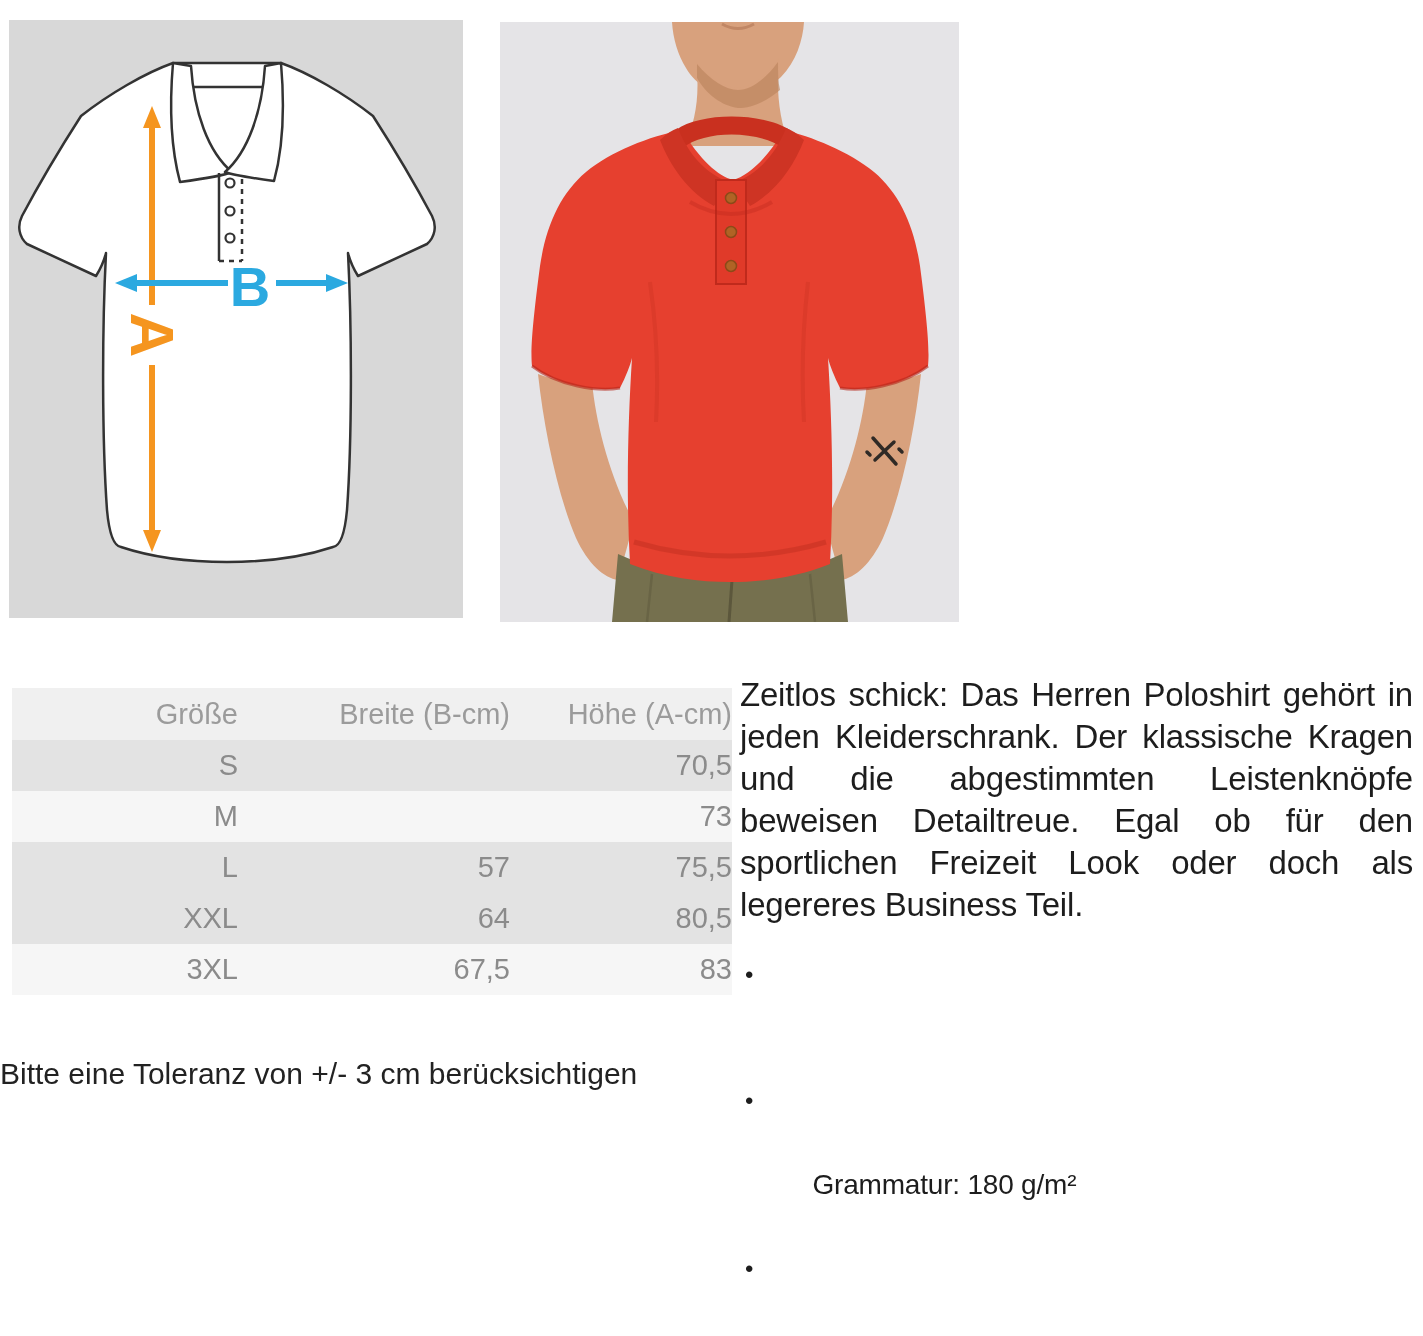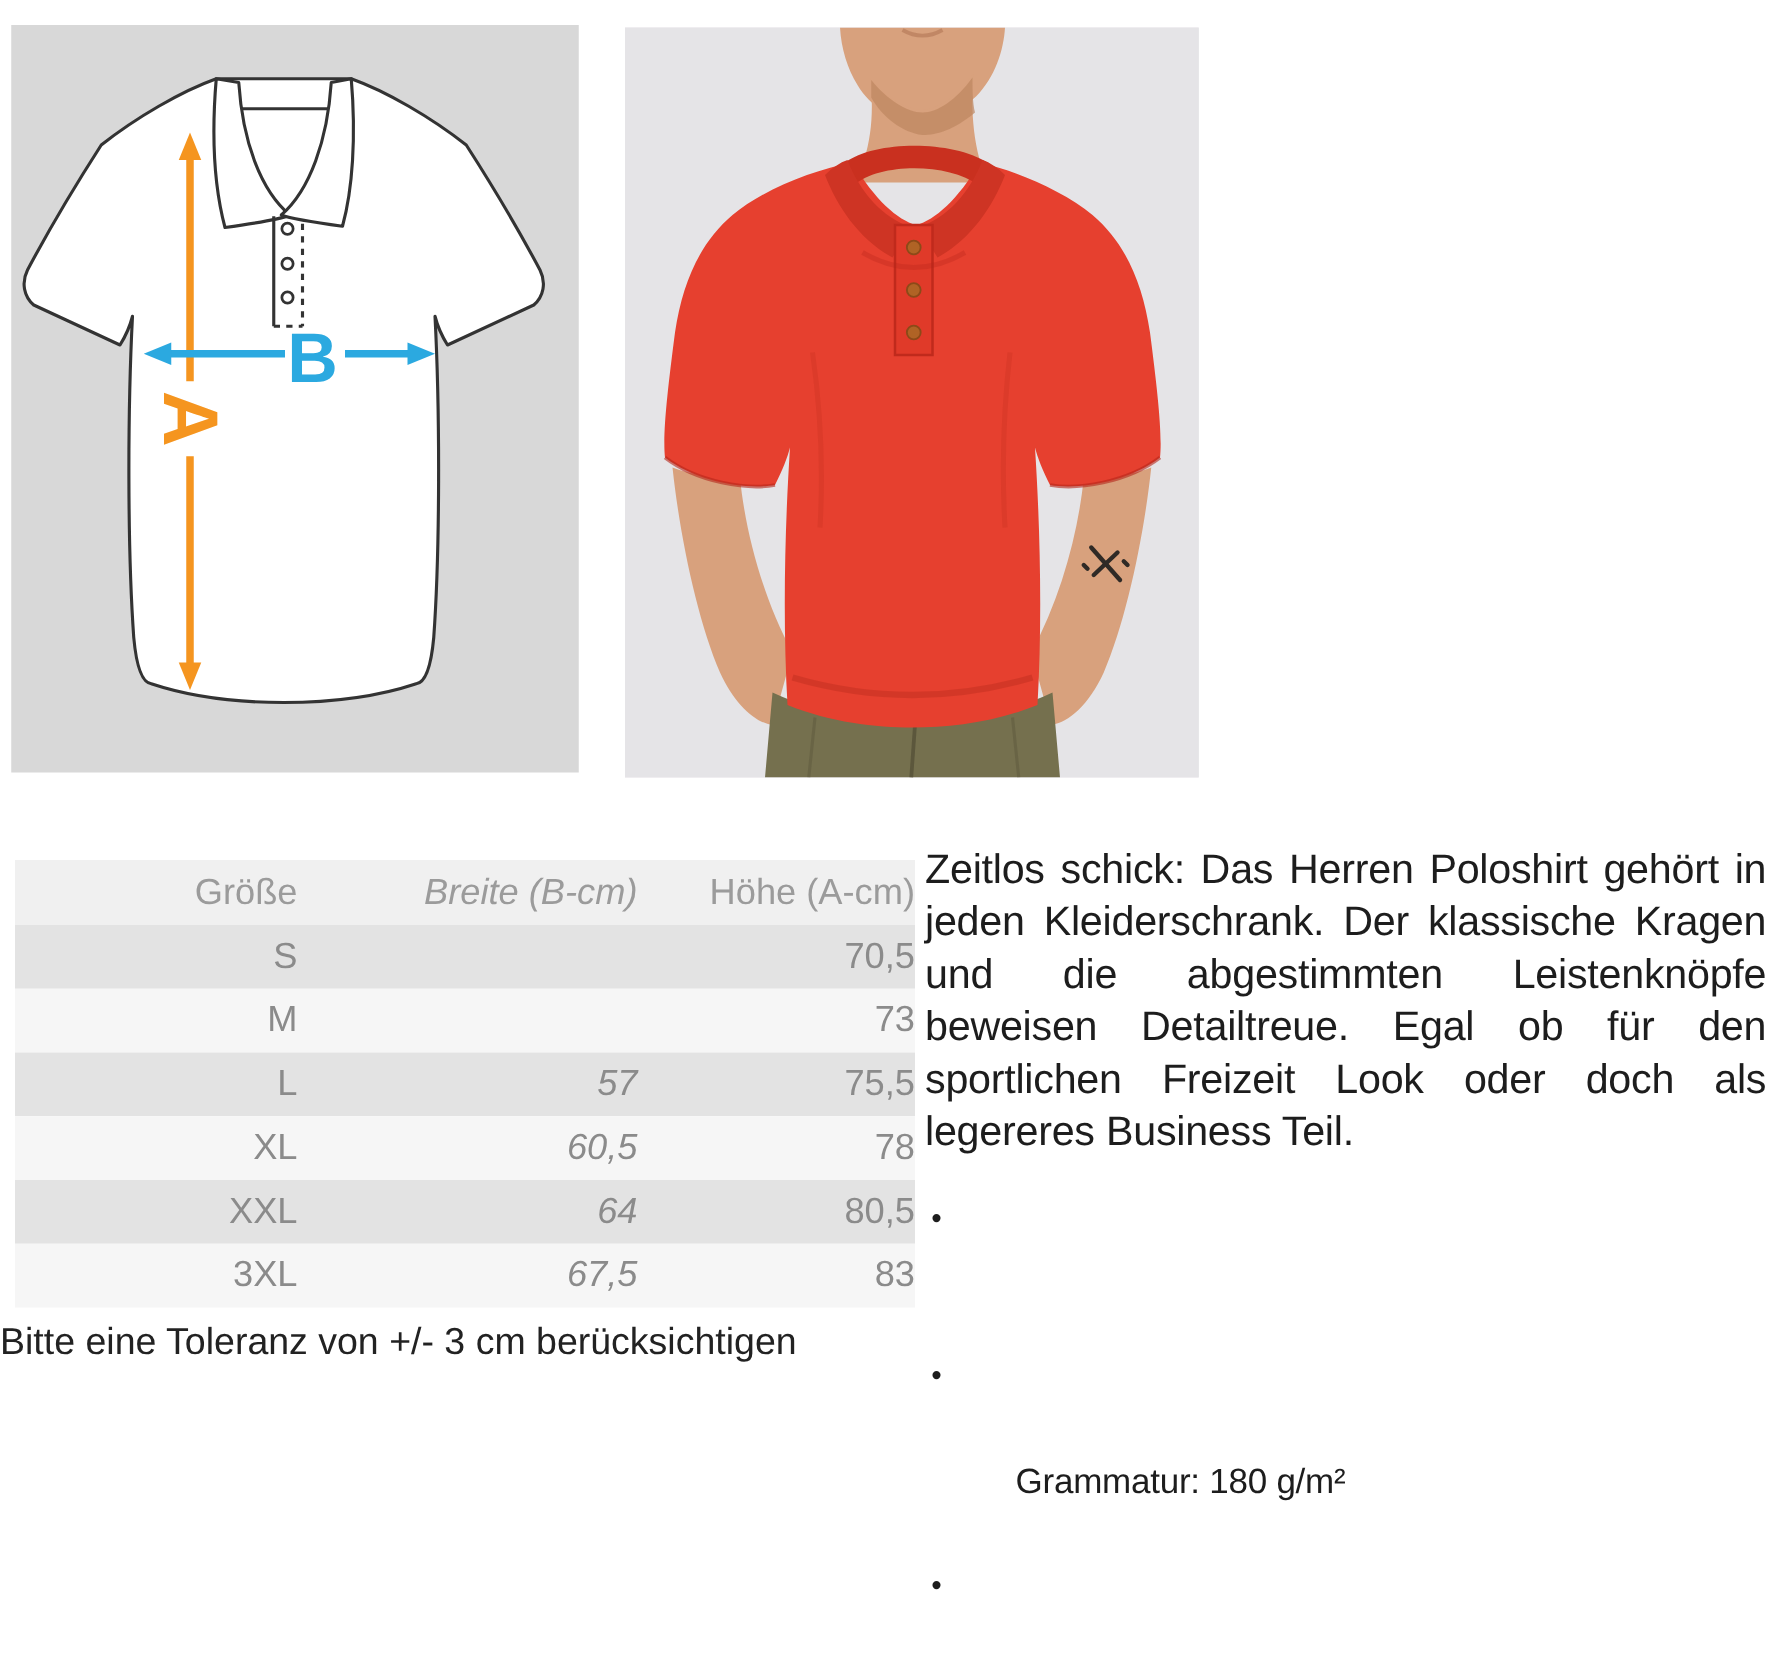--- a/index.html
+++ b/index.html
@@ -10,21 +10,21 @@
   
   .diagram-panel { position:absolute; left:9px; top:20px; width:454px; height:598px; background:#d8d8d8; }
   .photo-panel   { position:absolute; left:500px; top:22px; width:459px; height:600px; background:#e5e4e7; }
   .diagram-panel svg, .photo-panel svg { display:block; width:100%; height:100%; }
 
   
   .size-table { position:absolute; left:12px; top:688px; width:720px; font-size:29px;text-align:right; }
   .t-row { display:flex; align-items:center; height:51px; color:#8b8b8b; }
   .t-head { height:52px; background:#f0f0f0; color:#9b9b9b; }
   .t-row .c1 { box-sizing:border-box; width:226px; padding-left:30px; }
-  .t-row .c2 { box-sizing:border-box; width:272px;font-style:italic; }
+  .t-row .c2 { box-sizing:border-box; width:272px; }
   .t-row .c3 { flex:1; }
   .shade-dark  { background:#e3e3e3; }
   .shade-light { background:#f6f6f6; }
 
   .tolerance {
     position:absolute; left:0; top:1056px; margin:0;
     font-size:30px; line-height:36px; color:#222222;
   }
 
   
@@ -178,25 +178,20 @@
       <span class="c1">M</span>
       <span class="c3">73</span>
     </div>
 
     <div class="t-row shade-dark">
       <span class="c1">L</span>
       <span class="c2">57</span>
       <span class="c3">75,5</span>
     </div>
 
-    <div class="t-row shade-light">
-      <span class="c1">XL</span>
-      <span class="c2">60,5</span>
-      <span class="c3">78</span>
-    </div>
 
     <div class="t-row shade-dark">
       <span class="c1">XXL</span>
       <span class="c2">64</span>
       <span class="c3">80,5</span>
     </div>
 
     <div class="t-row shade-light">
       <span class="c1">3XL</span>
       <span class="c2">67,5</span>

